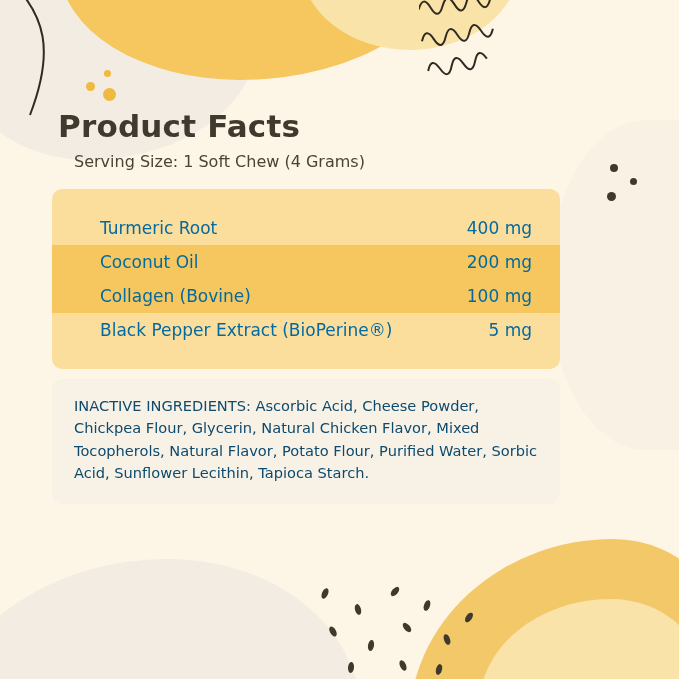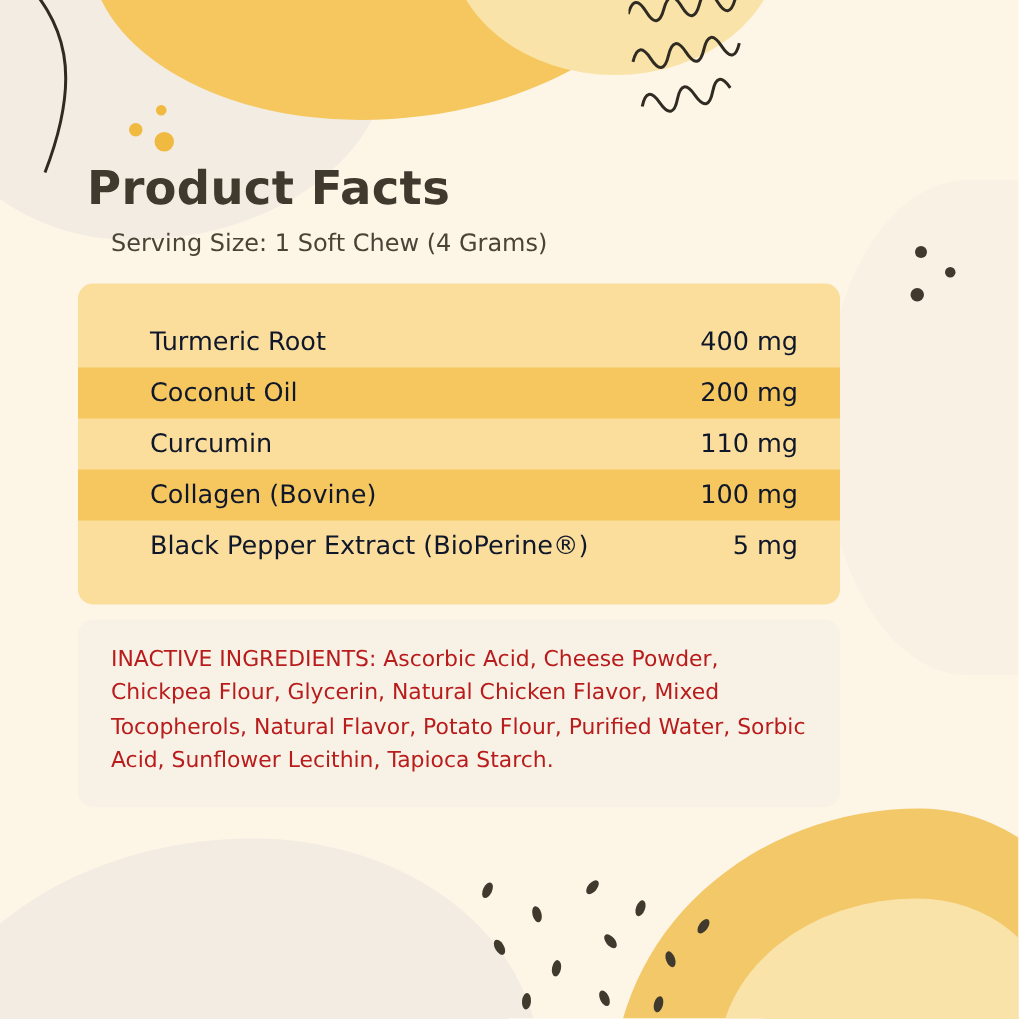--- a/index.html
+++ b/index.html
@@ -110,35 +110,35 @@
     border-radius: 10px;
     padding: 22px 0;
     overflow: hidden;
   }
   .row {
     display: flex;
     align-items: center;
     justify-content: space-between;
     padding: 7px 28px 7px 48px;
     font-size: 17px;
-    color: #0f172a;
+    color: #0369a1;
     box-sizing: border-box;
   }
   .row.alt { background: #f5c75e; }
   .row .name { white-space: nowrap; }
   .row .amount { white-space: nowrap; }
 
   .inactive-box {
     margin-top: 10px;
     background: #f8f2e6;
     border-radius: 10px;
     padding: 16px 22px 20px 22px;
     font-size: 14.6px;
     line-height: 1.52;
-    color: #b91c1c;
+    color: #0c4a6e;
   }
 </style>
 </head>
 <body>
 
 <div class="page">
 
   <div class="bg-layer">
     <div class="blob-cream-left"></div>
     <div class="blob-gold-top"></div>
@@ -187,24 +187,20 @@
 
     <div class="facts-box">
       <div class="row">
         <span class="name">Turmeric Root</span>
         <span class="amount">400 mg</span>
       </div>
       <div class="row alt">
         <span class="name">Coconut Oil</span>
         <span class="amount">200 mg</span>
       </div>
-      <div class="row">
-        <span class="name">Curcumin</span>
-        <span class="amount">110 mg</span>
-      </div>
       <div class="row alt">
         <span class="name">Collagen (Bovine)</span>
         <span class="amount">100 mg</span>
       </div>
       <div class="row">
         <span class="name">Black Pepper Extract (BioPerine®)</span>
         <span class="amount">5 mg</span>
       </div>
     </div>
 

